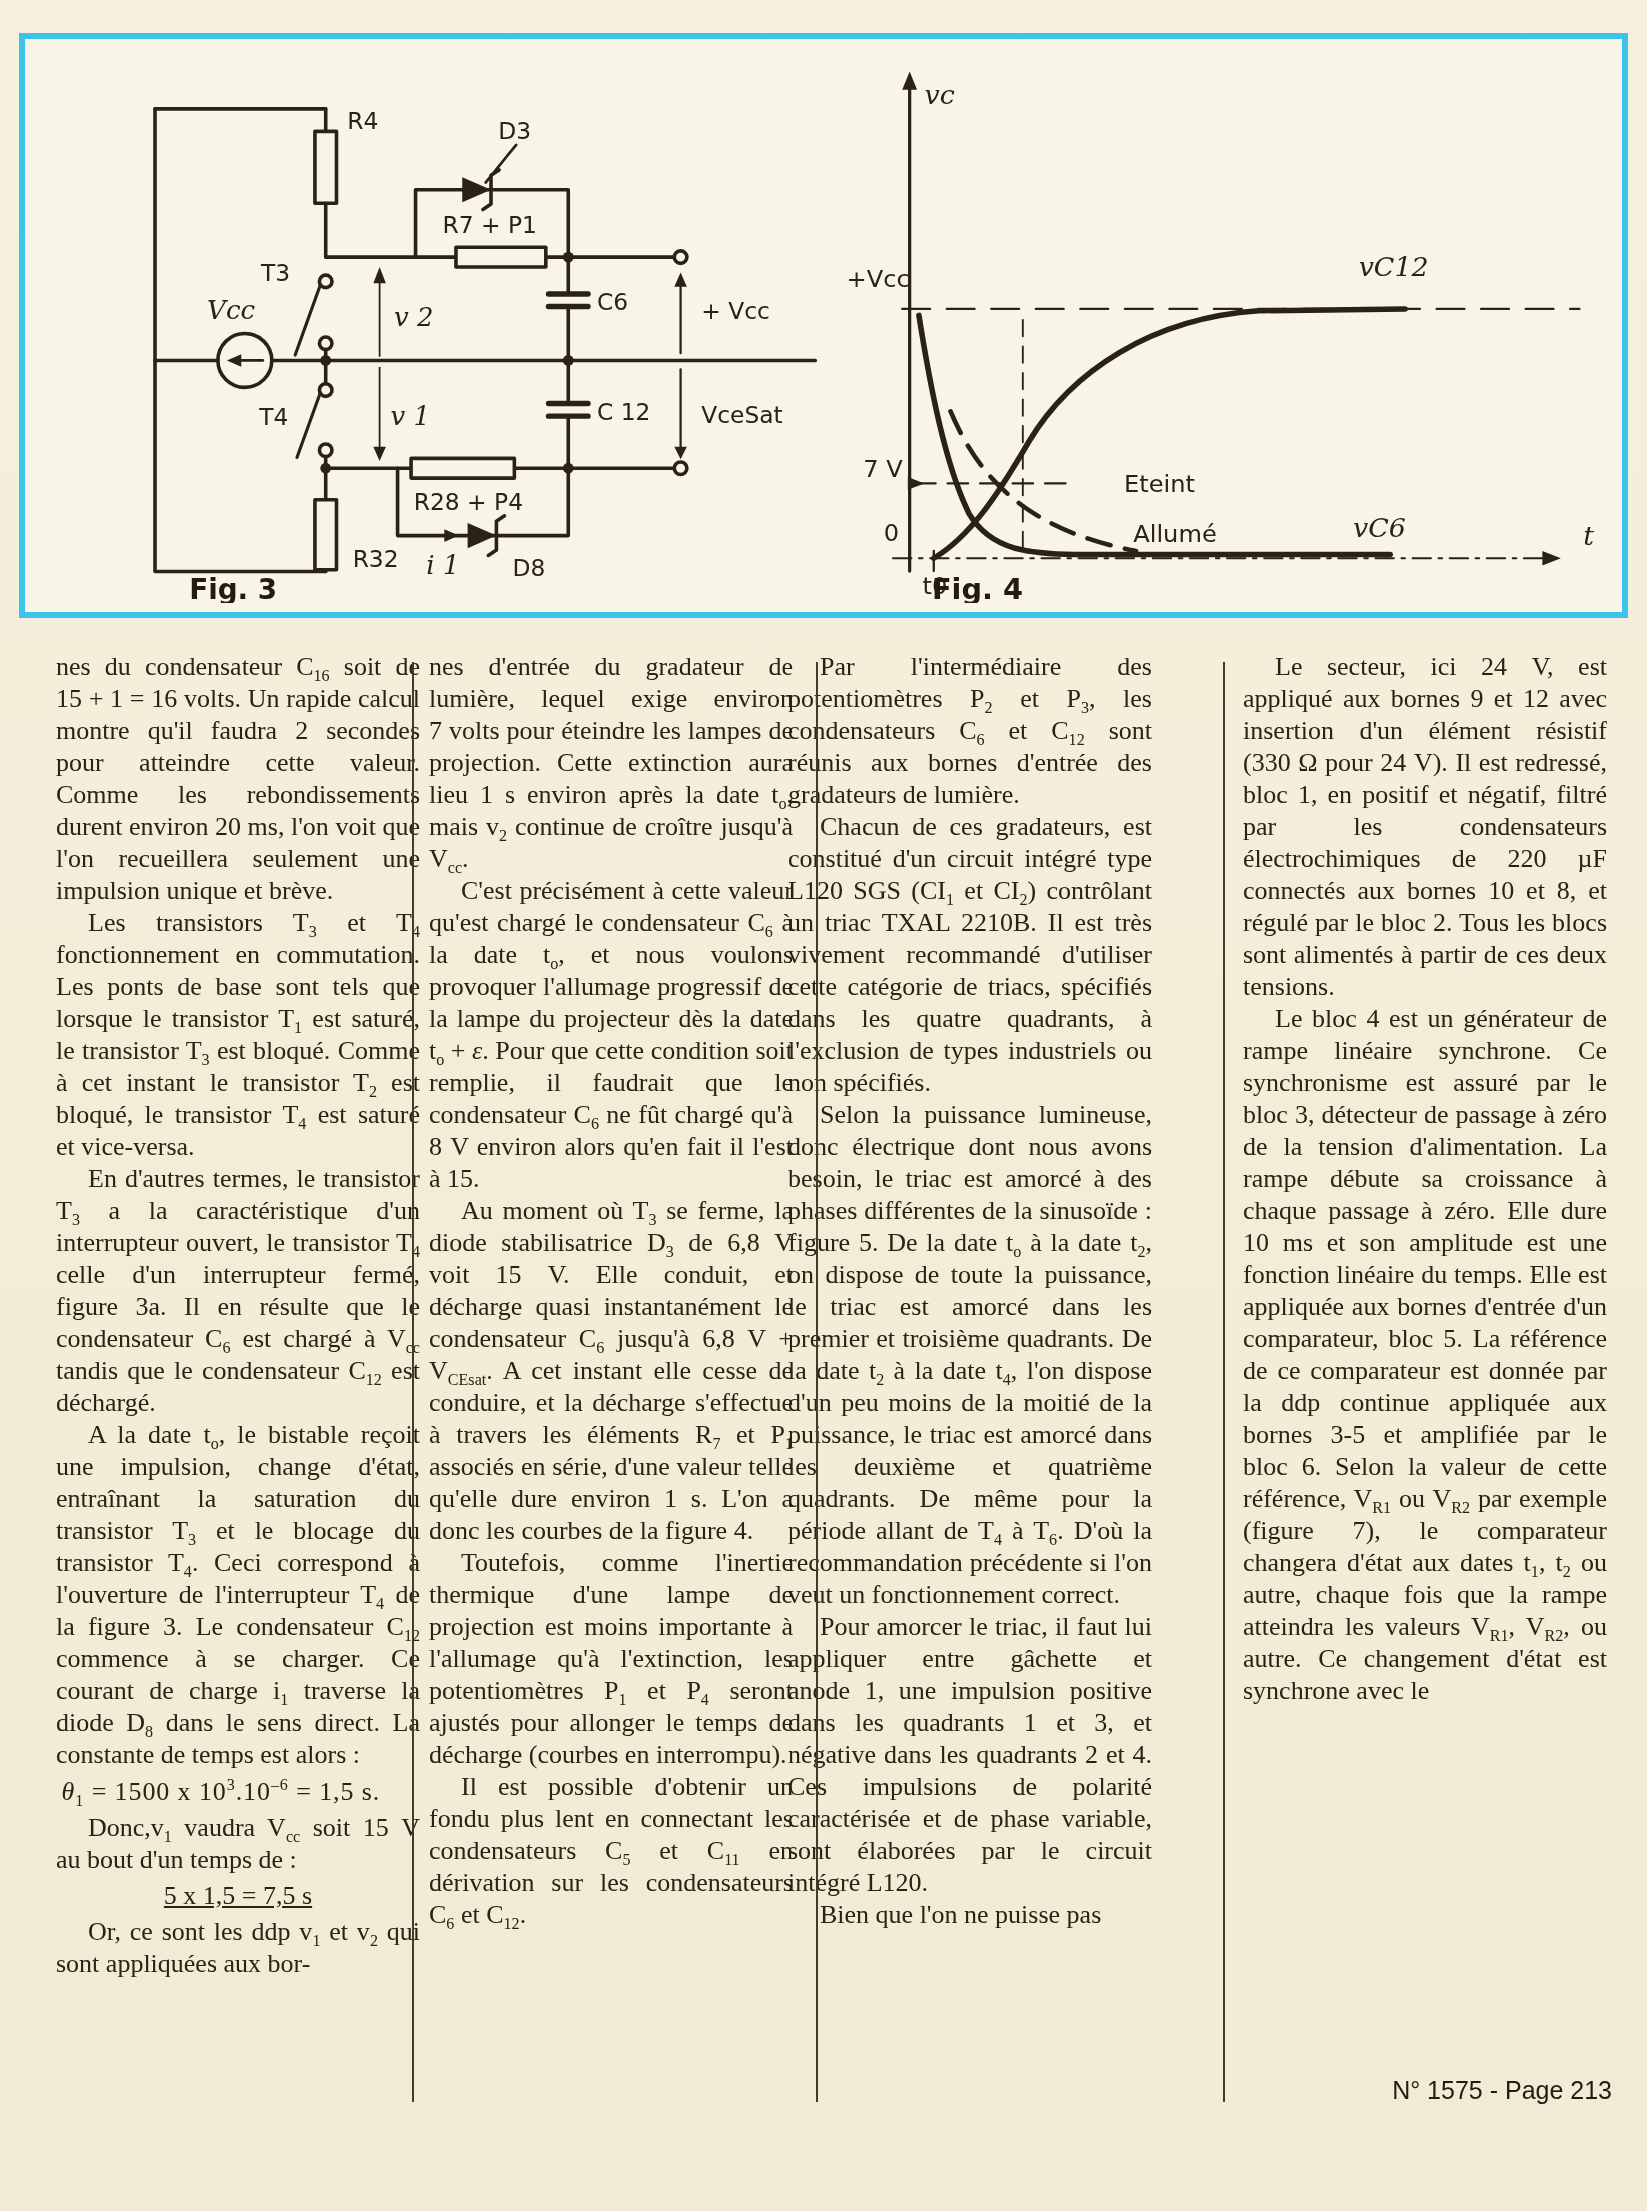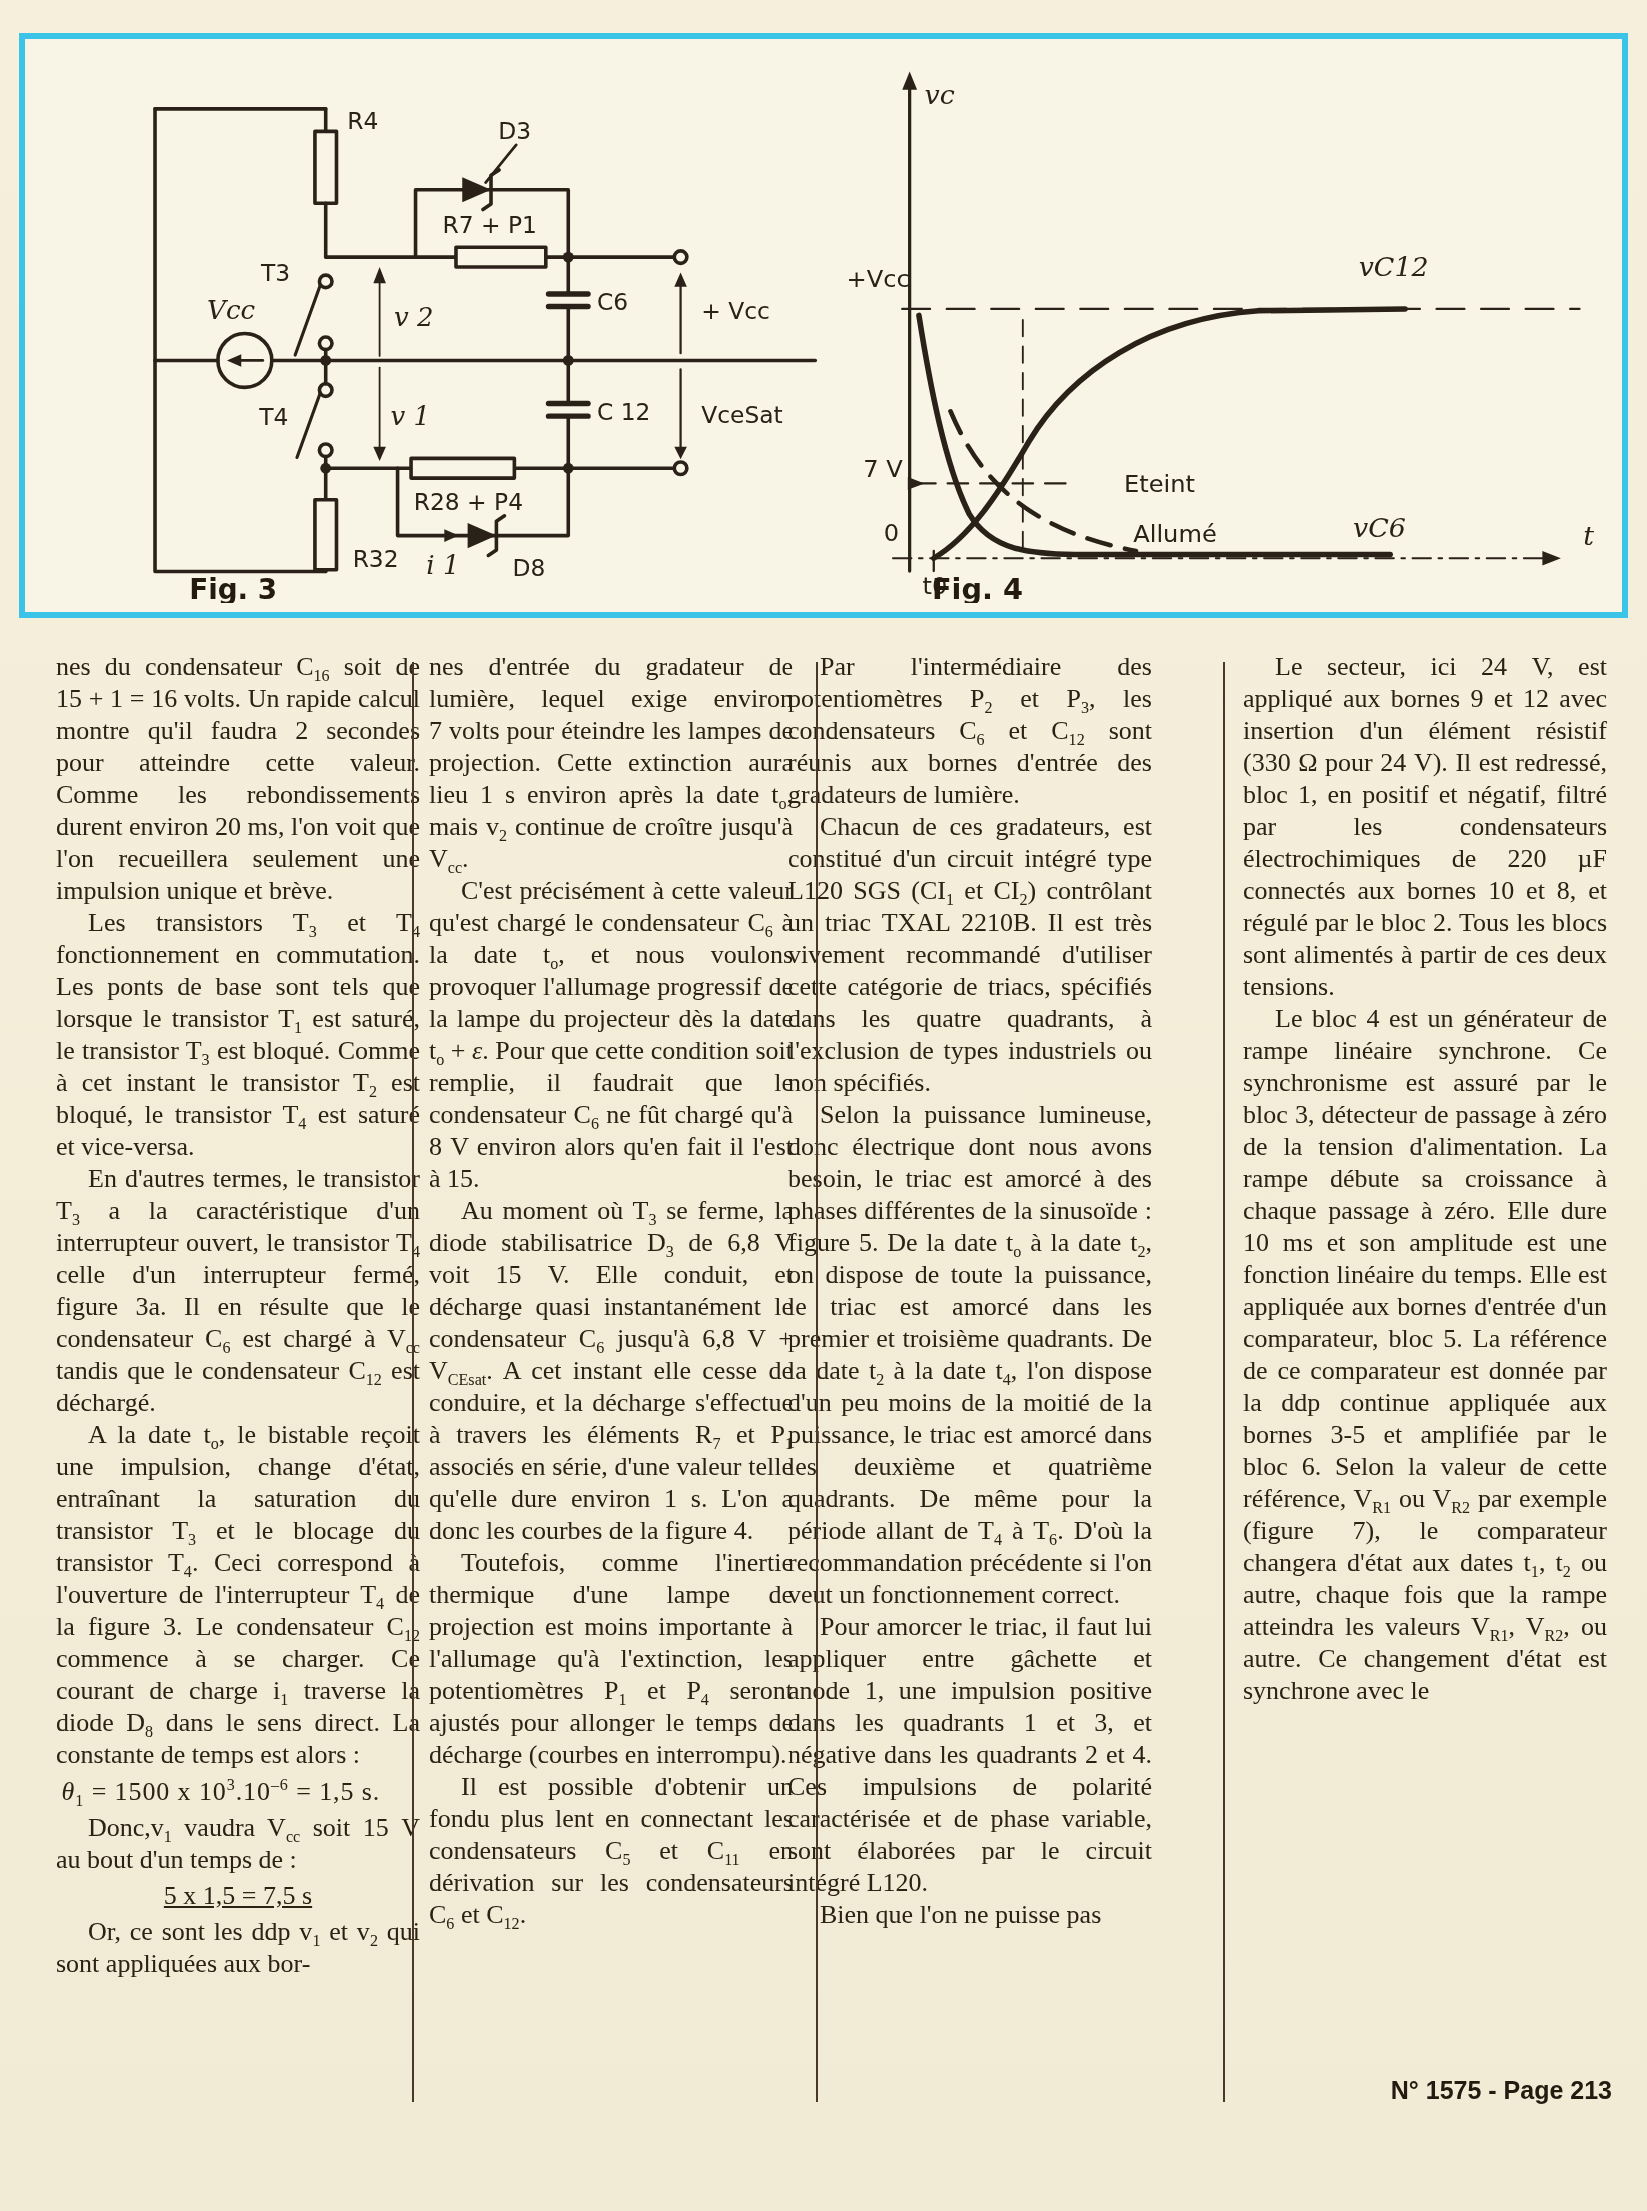--- a/index.html
+++ b/index.html
@@ -21,21 +21,21 @@
   .col p{margin:0;padding:0;}
   .col p.indent{text-indent:32px;}
   .col p.noindent{text-indent:0;}
   .col p.center{text-align:center;text-indent:0;margin:3.7px 0;text-decoration:underline;}
   .col p.eq{text-indent:5.6px;margin:4.6px 0;letter-spacing:0.9px;}
   sub{font-size:62%;line-height:0;}
   sup{font-size:62%;line-height:0;}
   .divider{position:absolute;top:662px;height:1440px;width:1.9px;background:#47382a;}
   .footer{
     position:absolute;left:1234px;top:2076px;width:378px;text-align:right;
-    font-family:"Liberation Sans",sans-serif;font-weight:bold;font-size:25px;color:#241a10;
+    font-family:"Liberation Sans",sans-serif;font-weight:normal;font-size:25px;color:#241a10;
   }
   .ink{fill:#2a2118;}
   text.comp{font-family:"DejaVu Sans",sans-serif;font-size:26px;fill:#2a2118;}
   text.hand{font-family:"DejaVu Serif",serif;font-style:italic;font-size:29px;fill:#2a2118;}
   text.cap{font-family:"DejaVu Sans",sans-serif;font-weight:bold;font-size:31px;fill:#241a10;}
 </style>
 </head>
 <body>
 
 <div class="page">

